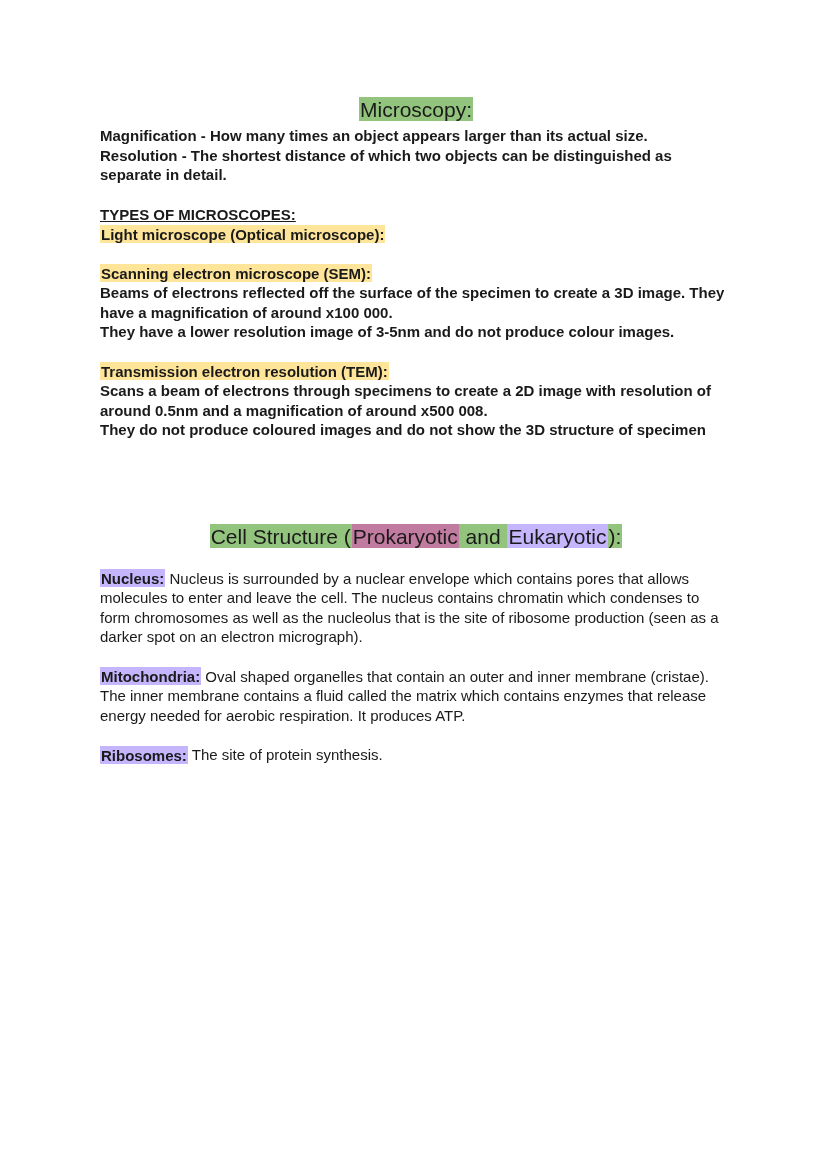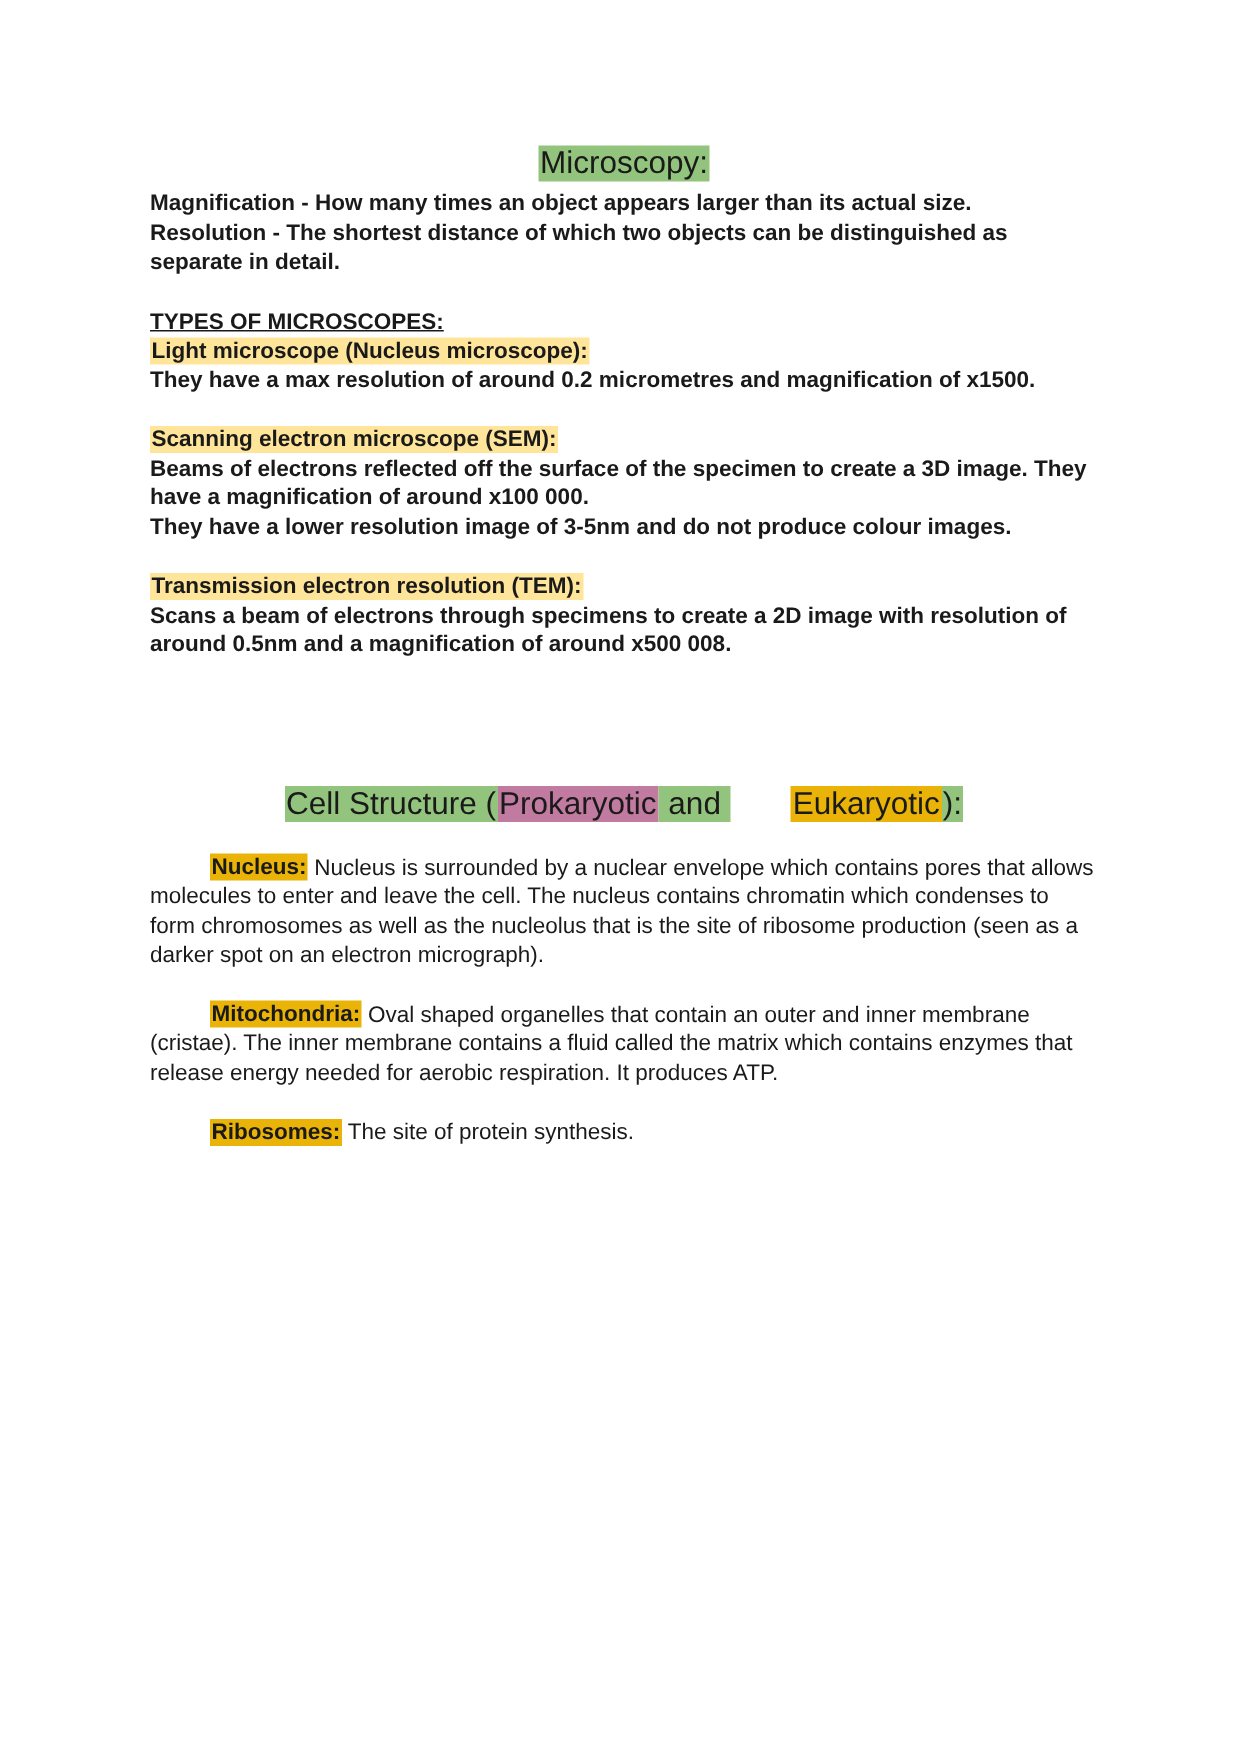--- a/index.html
+++ b/index.html
@@ -34,21 +34,21 @@
   .micro-body { font-weight: 600; }
   .micro-body b { font-weight: 700; }
   .para { margin: 0 0 20px 0; }
   .types-heading { margin: 0; }
   .underline { text-decoration: underline; }
   .type-block { margin: 0 0 20px 0; }
   .hl { padding: 0.5px 1px; }
   .hl-green  { background: #93c47d; }
   .hl-yellow { background: #ffe599; }
   .hl-pink   { background: #c27ba0; }
-  .hl-dark   { background: #eab308; margin-left: 40px; }
+  .hl-dark   { background: #c4b5fd; }
   .cs-heading {
     font-size: 21px;
     font-weight: 500;
     line-height: 27px;
     margin: 83px 0 19px 0;
   }
   .org { margin: 0 0 20px 0; font-weight: 400; }
   .org-name { font-weight: 700; }
 </style>
 </head>
@@ -62,34 +62,34 @@
       <h1 class="title center"><span class="hl hl-green">Microscopy:</span></h1>
 
       <div class="para">
         <div><b>Magnification</b><span> - How many times an object appears larger than its actual size.</span></div>
         <div><b>Resolution</b><span> - The shortest distance of which two objects can be distinguished as separate in detail.</span></div>
       </div>
 
       <div class="types-heading"><span class="underline">TYPES OF MICROSCOPES:</span></div>
 
       <div class="type-block">
-        <div><span class="hl hl-yellow">Light microscope (Nucleus microscope):</span></div>
-        <div>They have a max resolution of around 0.2 micrometres and magnification of x1500.</div>
+        <div><span class="hl hl-yellow">Light microscope (Optical microscope):</span></div>
       </div>
 
 
       <div class="type-block">
         <div><span class="hl hl-yellow">Scanning electron microscope (SEM):</span></div>
         <div>Beams of electrons reflected off the surface of the specimen to create a 3D image. They have a magnification of around x100 000.</div>
         <div>They have a lower resolution image of 3-5nm and do not produce colour images.</div>
       </div>
 
       <div class="type-block">
         <div><span class="hl hl-yellow">Transmission electron resolution (TEM):</span></div>
         <div>Scans a beam of electrons through specimens to create a 2D image with resolution of around 0.5nm and a magnification of around x500 008.</div>
+        <div>They do not produce coloured images and do not show the 3D structure of specimen</div>
       </div>
 
     </div>
 
     <div>
 
       <h2 class="cs-heading center"><span class="hl hl-green">Cell Structure (</span><span class="hl hl-pink">Prokaryotic</span><span class="hl hl-green"> and </span><span class="hl hl-dark">Eukaryotic</span><span class="hl hl-green">):</span></h2>
 
       <p class="org"><span class="hl hl-dark org-name">Nucleus:</span> <span>Nucleus is surrounded by a nuclear envelope which contains pores that allows molecules to enter and leave the cell. The nucleus contains chromatin which condenses to form chromosomes as well as the nucleolus that is the site of ribosome production (seen as a darker spot on an electron micrograph).</span></p>
 

